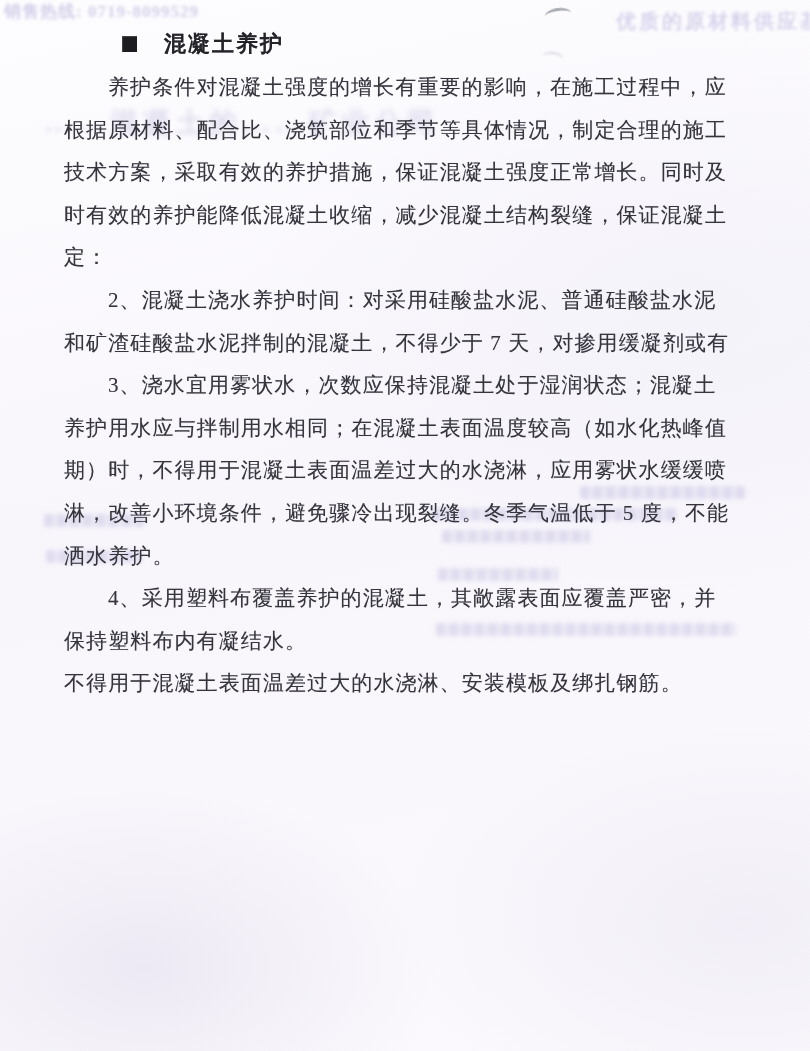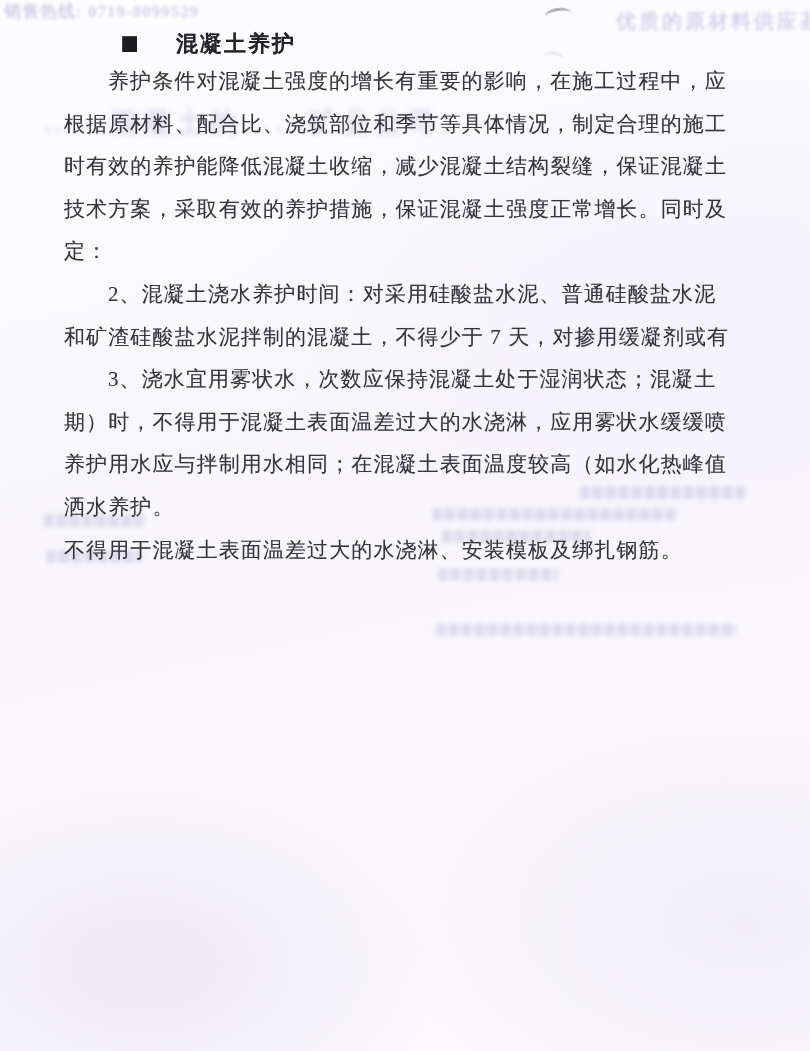--- a/index.html
+++ b/index.html
@@ -45,25 +45,24 @@
     position:absolute;left:122px;top:29px;display:flex;align-items:center;
     color:#232328;
   }
   .sq{
     width:15px;height:16px;background:#1d1d21;display:inline-block;margin-right:27px;
     box-shadow:inset 1px 1px 1px rgba(120,120,120,.45);
   }
   .heading .ht{
     font-size:22px;font-weight:bold;letter-spacing:2px;
     text-shadow:0 0 .6px rgba(40,40,50,.5);
-    margin-left:12px;
   }
   
   .content{
-    position:absolute;left:64px;top:60px;width:686px;
+    position:absolute;left:64px;top:66px;width:686px;
     font-size:21px;line-height:42.6px;letter-spacing:1.1px;
     color:#36353d;text-shadow:0 0 .7px rgba(75,75,90,.38);
   }
   .line{height:42.6px;white-space:nowrap;}
   .line.ind{padding-left:44px;}
 </style>
 </head>
 <body>
 
 <div class="paper">
@@ -84,25 +83,28 @@
   <div class="mark mark2"></div>
 
   <div class="heading">
     <span class="sq"></span>
     <span class="ht">混凝土养护</span>
   </div>
 
   <div class="content">
       <div class="line ind">养护条件对混凝土强度的增长有重要的影响，在施工过程中，应</div>
       <div class="line">根据原材料、配合比、浇筑部位和季节等具体情况，制定合理的施工</div>
+      <div class="line">技术方案，采取有效的养护措施，保证混凝土强度正常增长。同时及</div>
       <div class="line">时有效的养护能降低混凝土收缩，减少混凝土结构裂缝，保证混凝土</div>
-      <div class="line">技术方案，采取有效的养护措施，保证混凝土强度正常增长。同时及</div>
       <div class="line">定：</div>
       <div class="line ind">2、混凝土浇水养护时间：对采用硅酸盐水泥、普通硅酸盐水泥</div>
       <div class="line">和矿渣硅酸盐水泥拌制的混凝土，不得少于 7 天，对掺用缓凝剂或有</div>
       <div class="line ind">3、浇水宜用雾状水，次数应保持混凝土处于湿润状态；混凝土</div>
+      <div class="line">养护用水应与拌制用水相同；在混凝土表面温度较高（如水化热峰值</div>
       <div class="line">期）时，不得用于混凝土表面温差过大的水浇淋，应用雾状水缓缓喷</div>
-      <div class="line">养护用水应与拌制用水相同；在混凝土表面温度较高（如水化热峰值</div>
+      <div class="line">淋，改善小环境条件，避免骤冷出现裂缝。冬季气温低于 5 度，不能</div>
       <div class="line">洒水养护。</div>
+      <div class="line ind">4、采用塑料布覆盖养护的混凝土，其敞露表面应覆盖严密，并</div>
+      <div class="line">保持塑料布内有凝结水。</div>
       <div class="line">不得用于混凝土表面温差过大的水浇淋、安装模板及绑扎钢筋。</div>
     </div>
 
 </div>
 
 </body></html>

